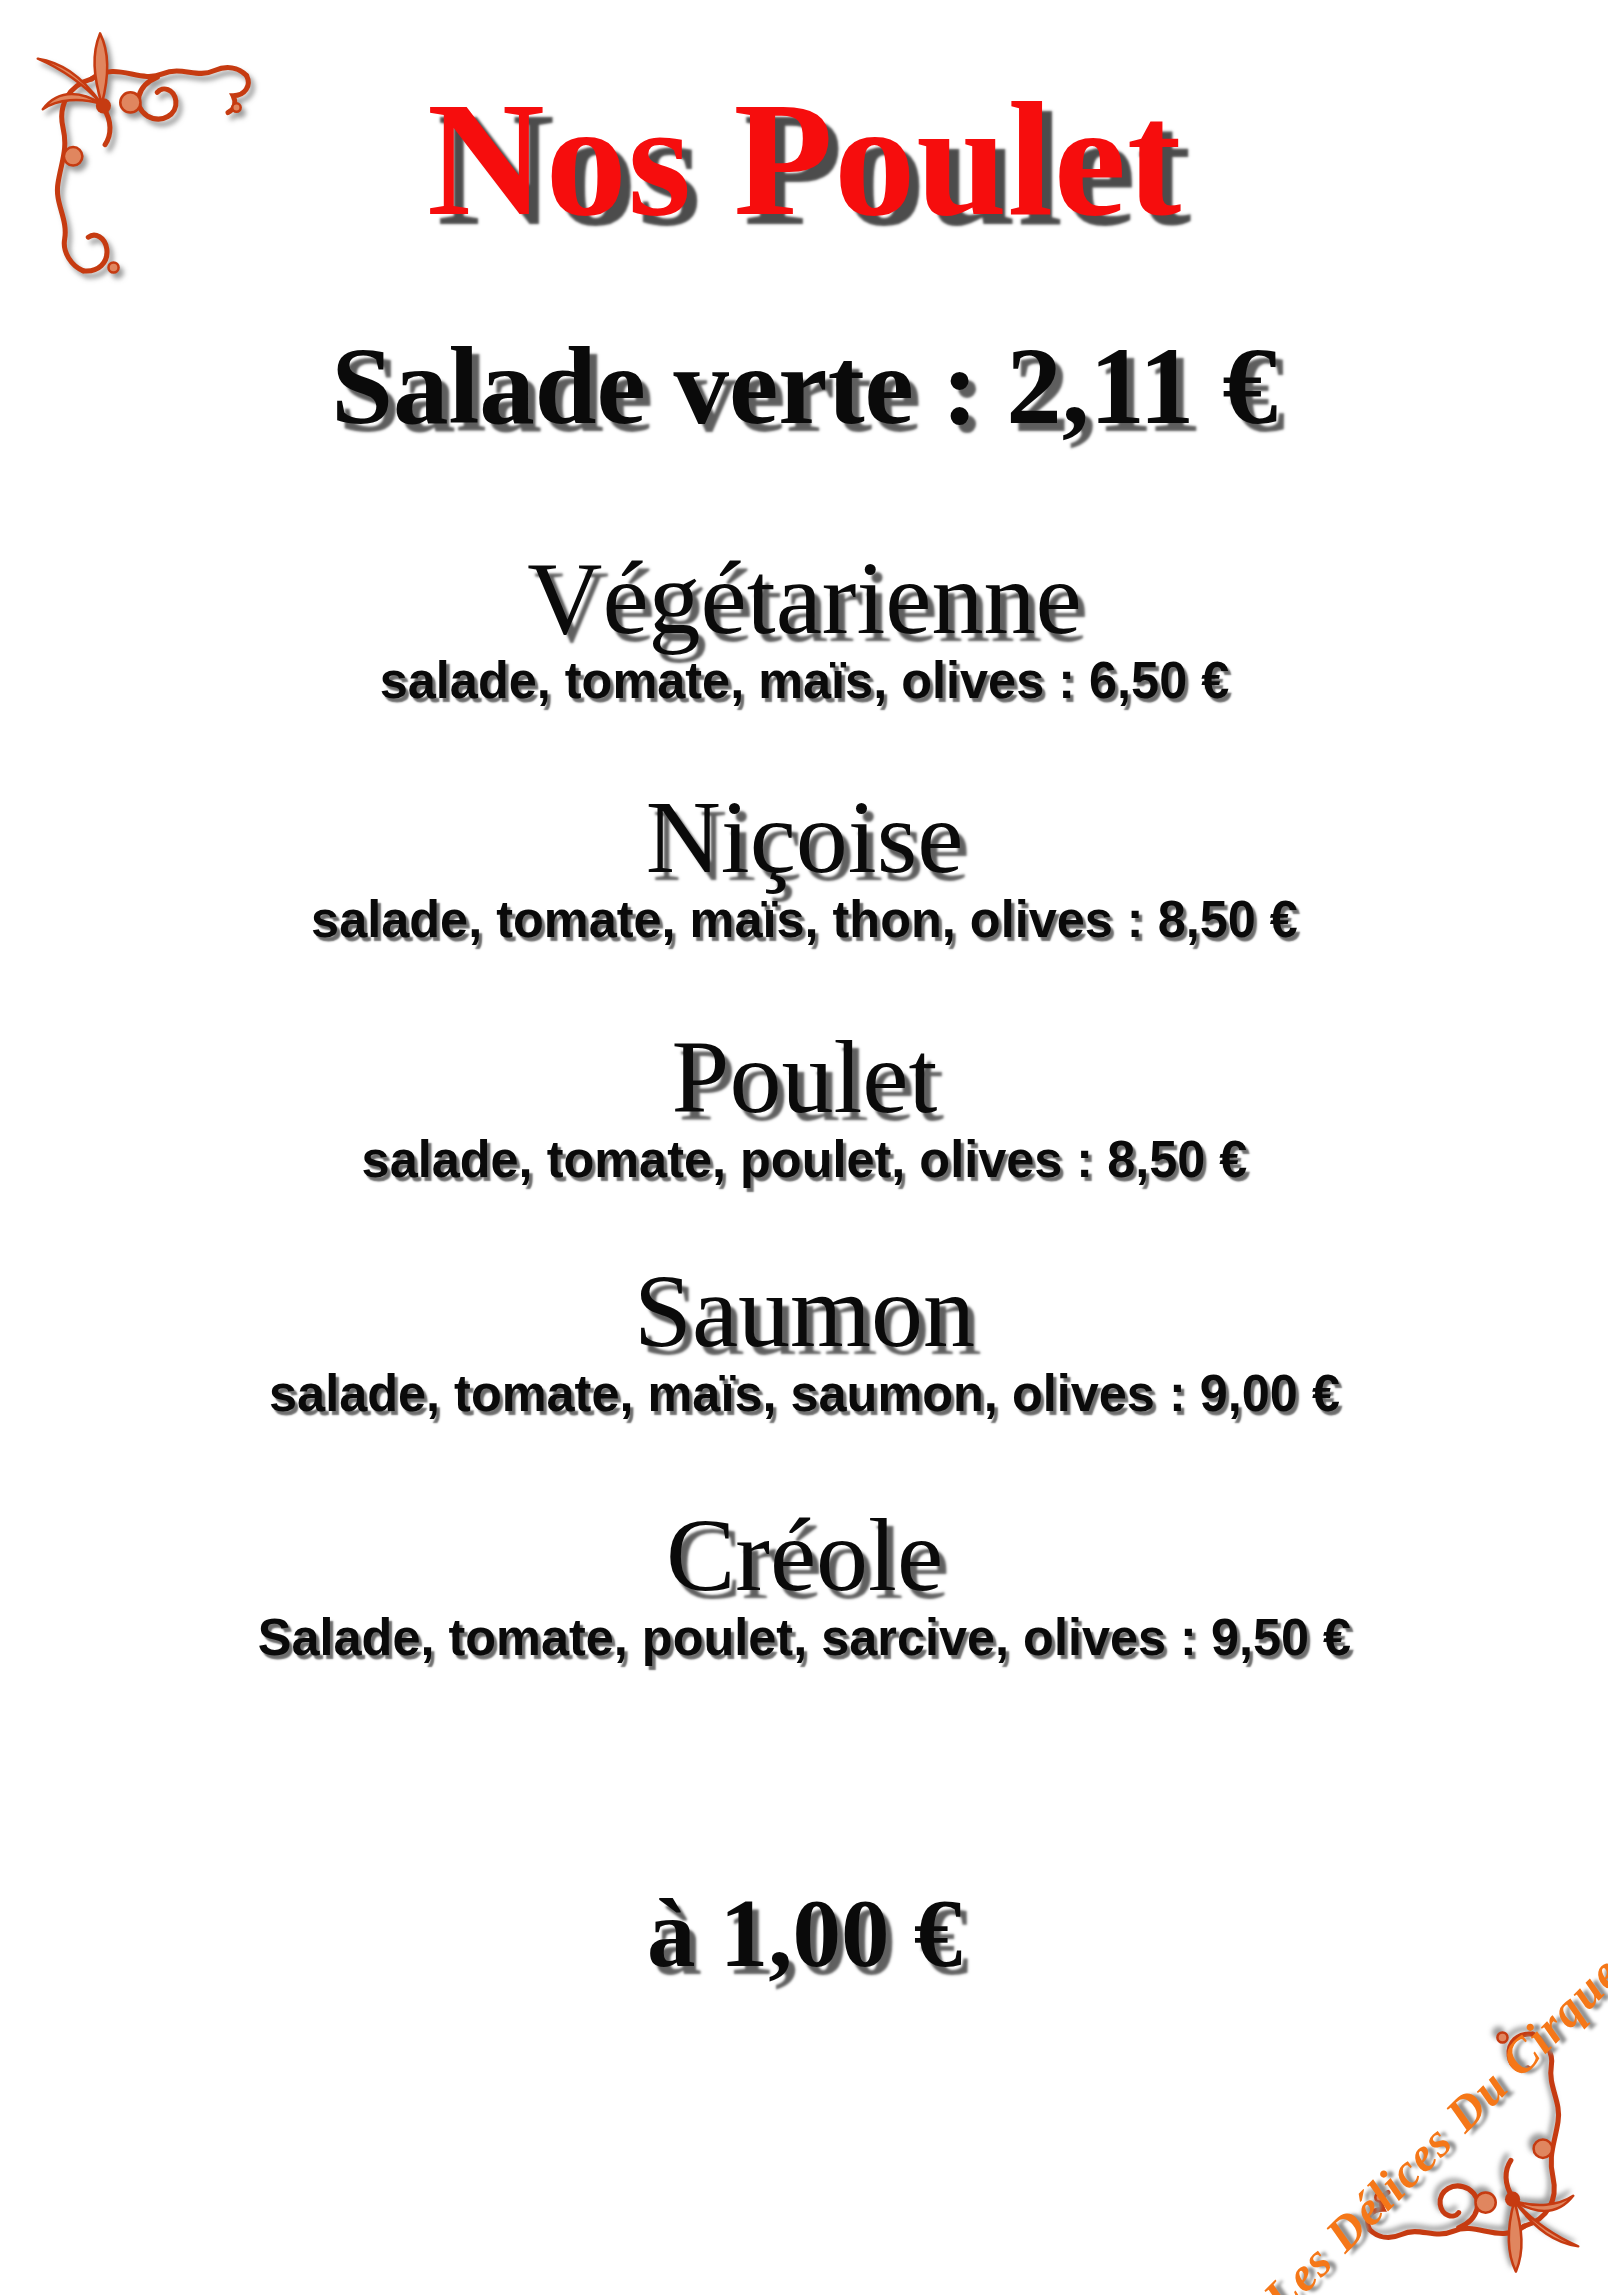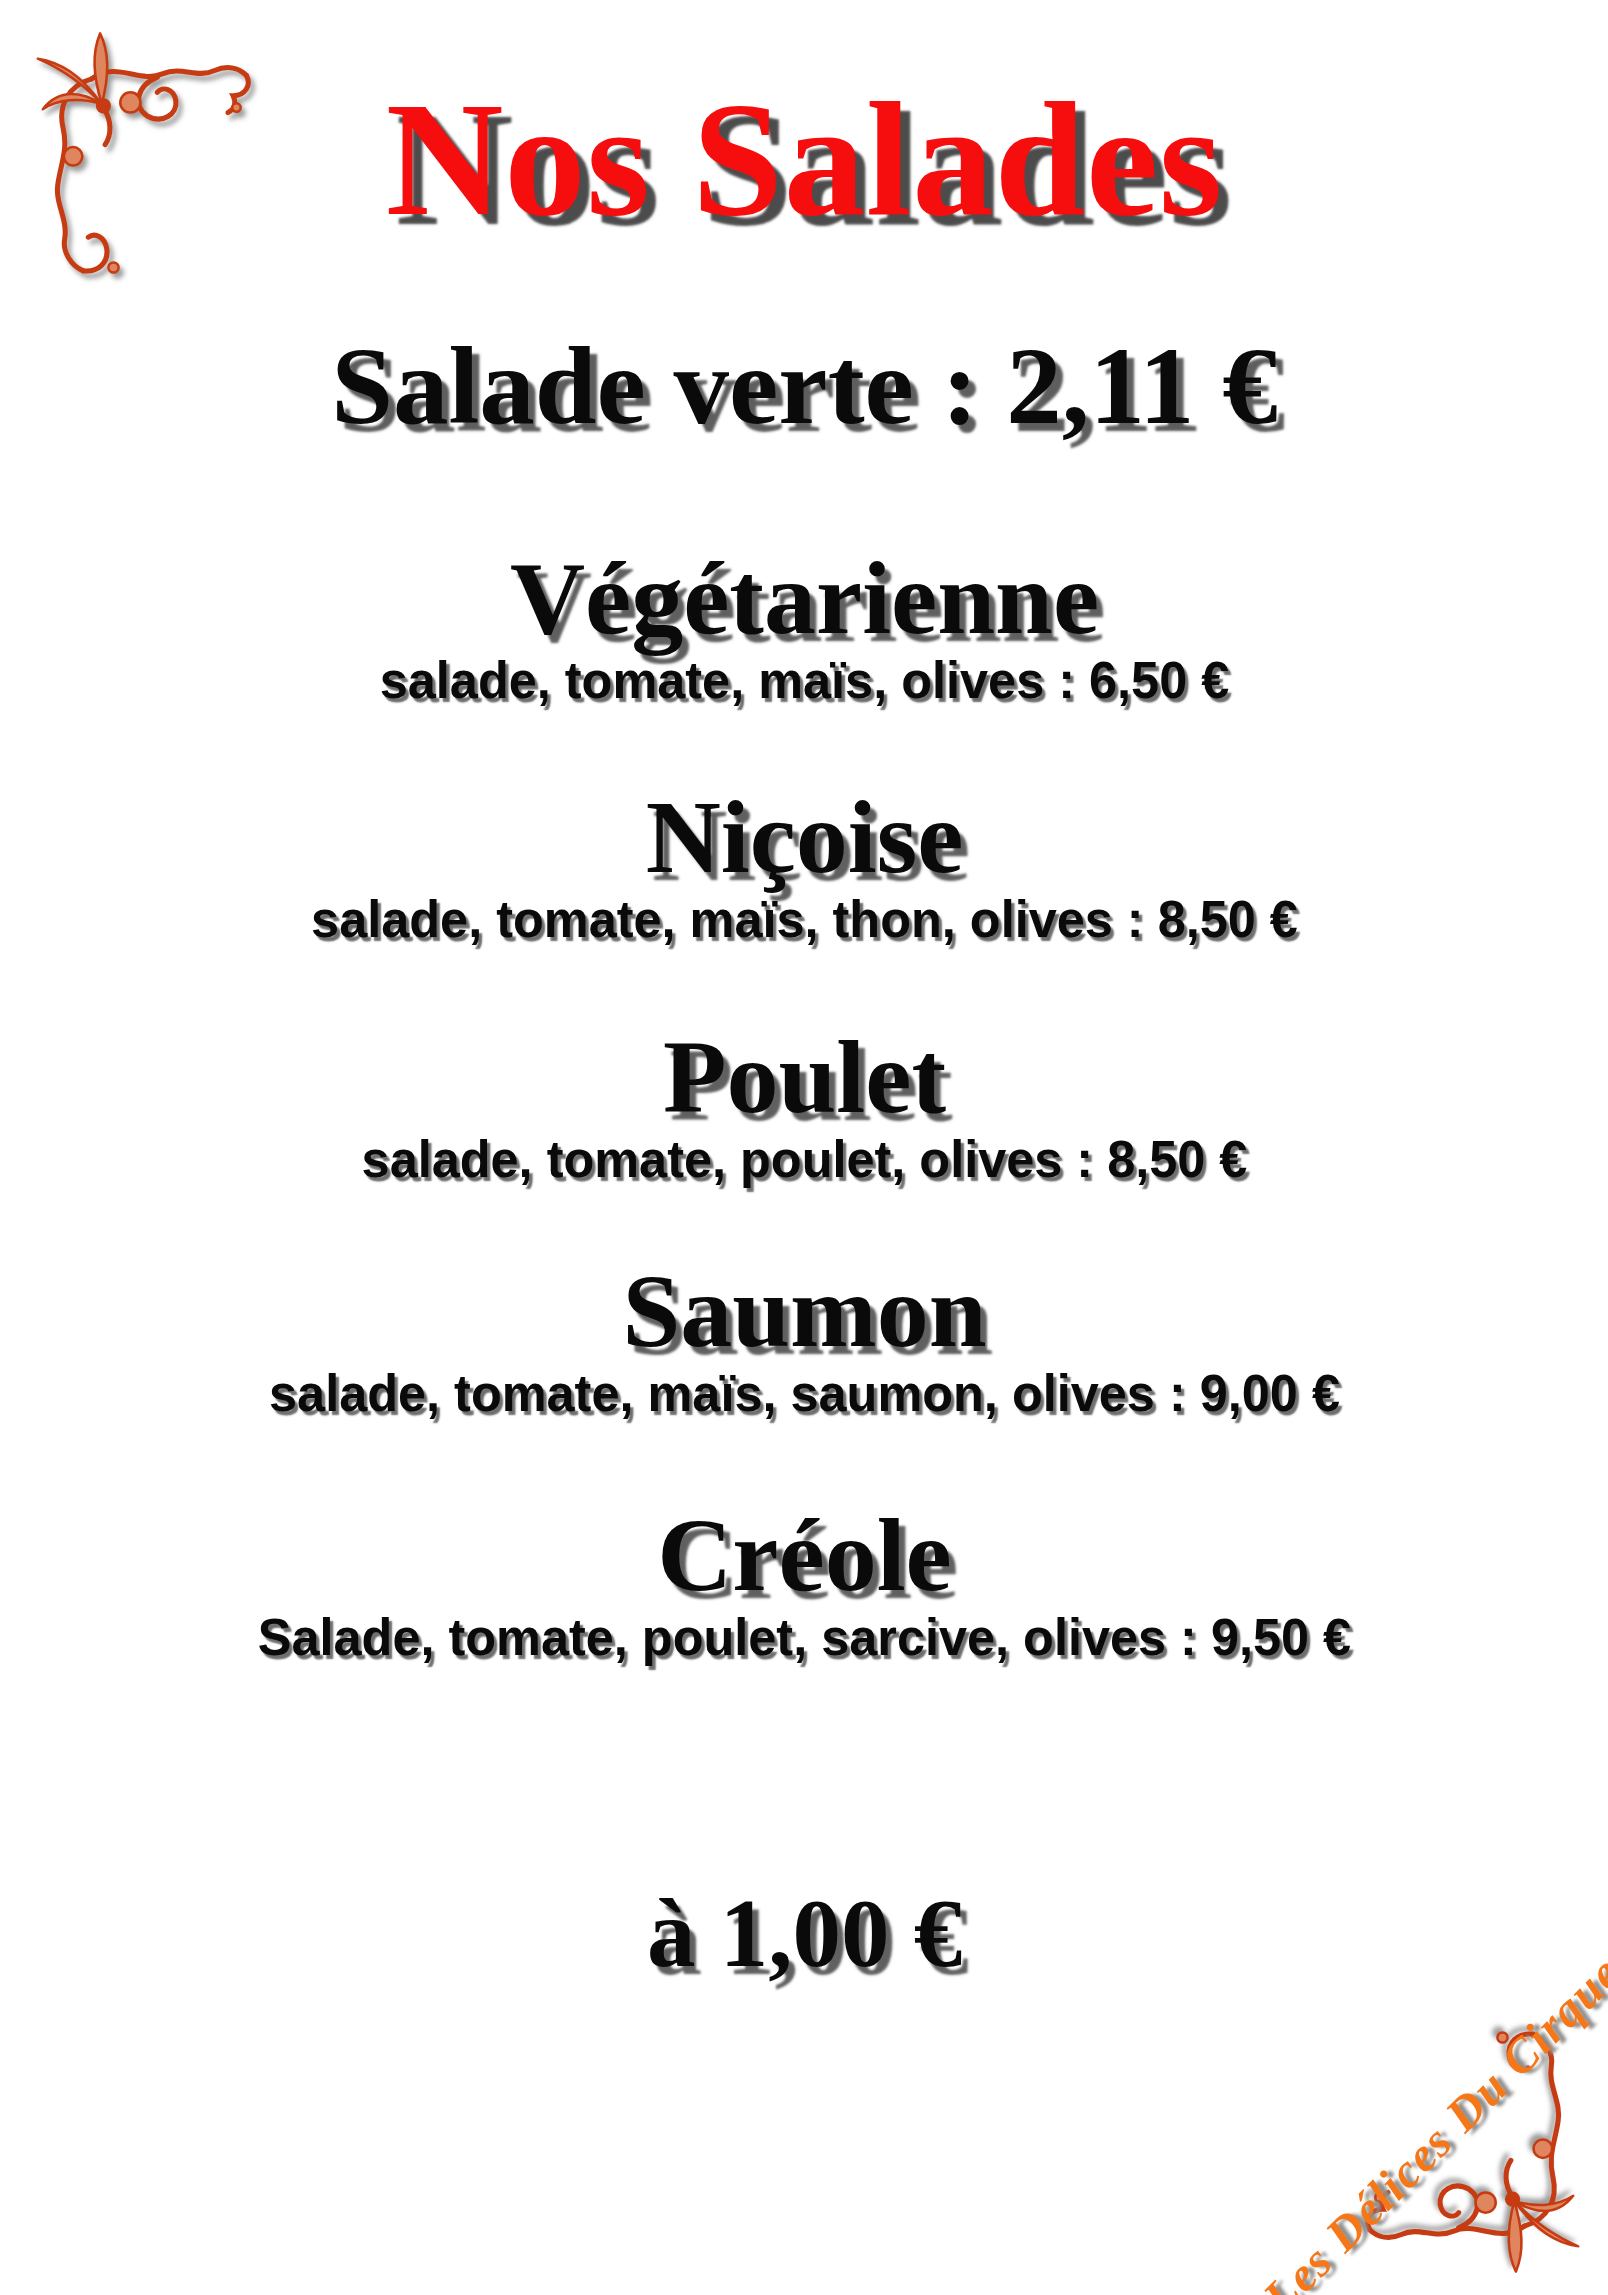--- a/index.html
+++ b/index.html
@@ -27,21 +27,21 @@
     position:absolute;top:328px;left:0;width:100%;
     text-align:center;
     font-size:111px;font-weight:bold;line-height:1.05;
     color:var(--text-black);
     text-shadow:7.5px 7.5px 2.5px #5e5e5e;
   }
   .menu-item{
     position:absolute;left:0;width:100%;text-align:center;
   }
   .item-name{
-    font-size:104px;font-weight:bold;line-height:1.05;
+    font-size:104px;font-weight:normal;line-height:1.05;
     color:var(--text-black);
     text-shadow:6.7px 7.5px 2.5px #606060;
   }
   .item-details{
     font-family:"Liberation Sans", sans-serif;
     font-size:52px;font-weight:bold;line-height:1.0;
     margin-top:1.7px;
     color:var(--text-black);
     text-shadow:3.4px 4.2px 1.7px #6e6e6e;
     transform:scaleX(0.97);transform-origin:center;
@@ -100,21 +100,21 @@
     <g class="orn-dots">
       <circle cx="120" cy="92" r="12"></circle>
       <circle cx="52" cy="156" r="11"></circle>
       <circle cx="100" cy="288" r="6"></circle>
       <circle cx="246" cy="98" r="5"></circle>
     </g>
     <circle class="orn-hub" cx="88" cy="96" r="9"></circle>
   </g>
 </svg>
 
-<h1 class="page-title">Nos Salades</h1>
+<h1 class="page-title">Nos Poulet</h1>
 
 <div class="intro-line">Salade verte : 2,11 €</div>
 
 <div class="menu-item item-0">
   <div class="item-name">Végétarienne</div>
   <div class="item-details">salade, tomate, maïs, olives : 6,50 €</div>
 </div>
 <div class="menu-item item-1">
   <div class="item-name">Niçoise</div>
   <div class="item-details">salade, tomate, maïs, thon, olives : 8,50 €</div>

